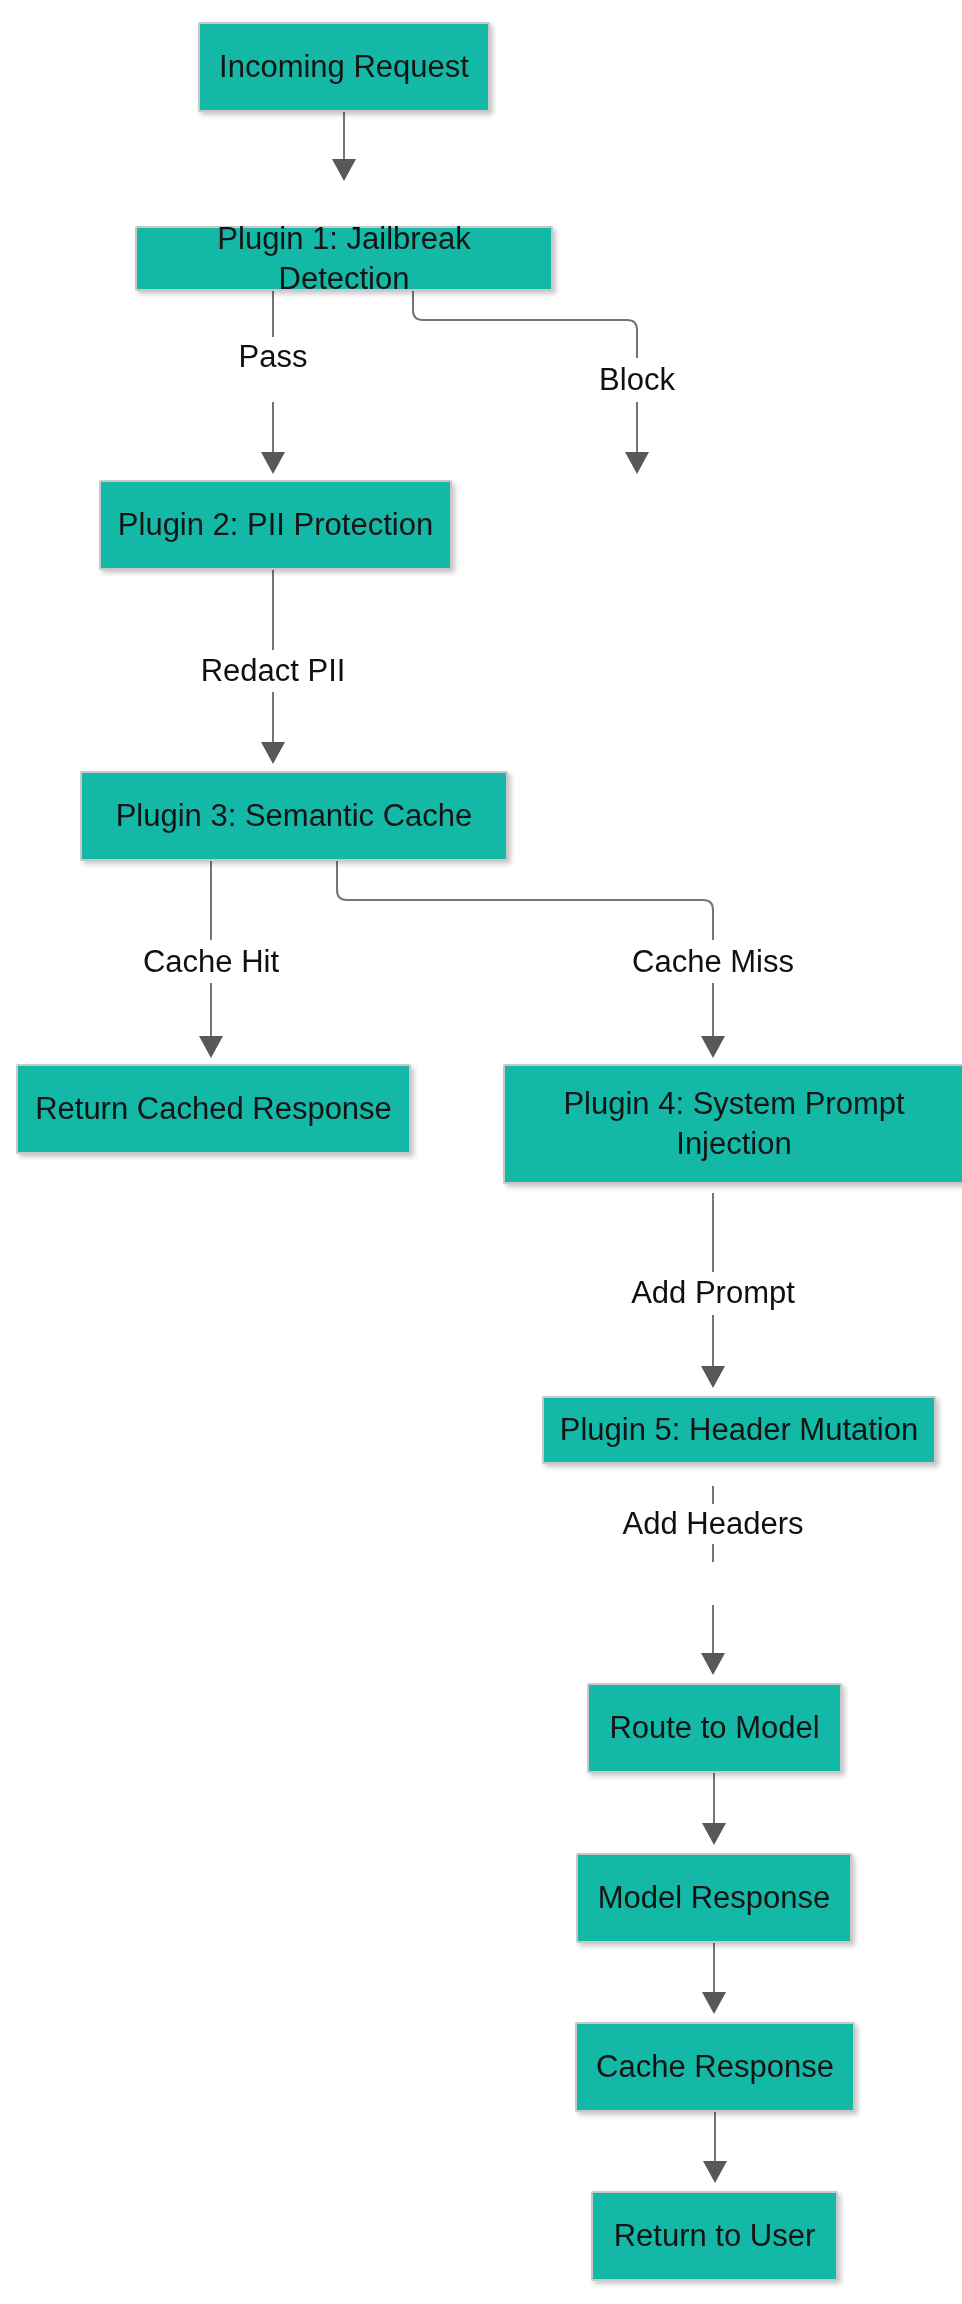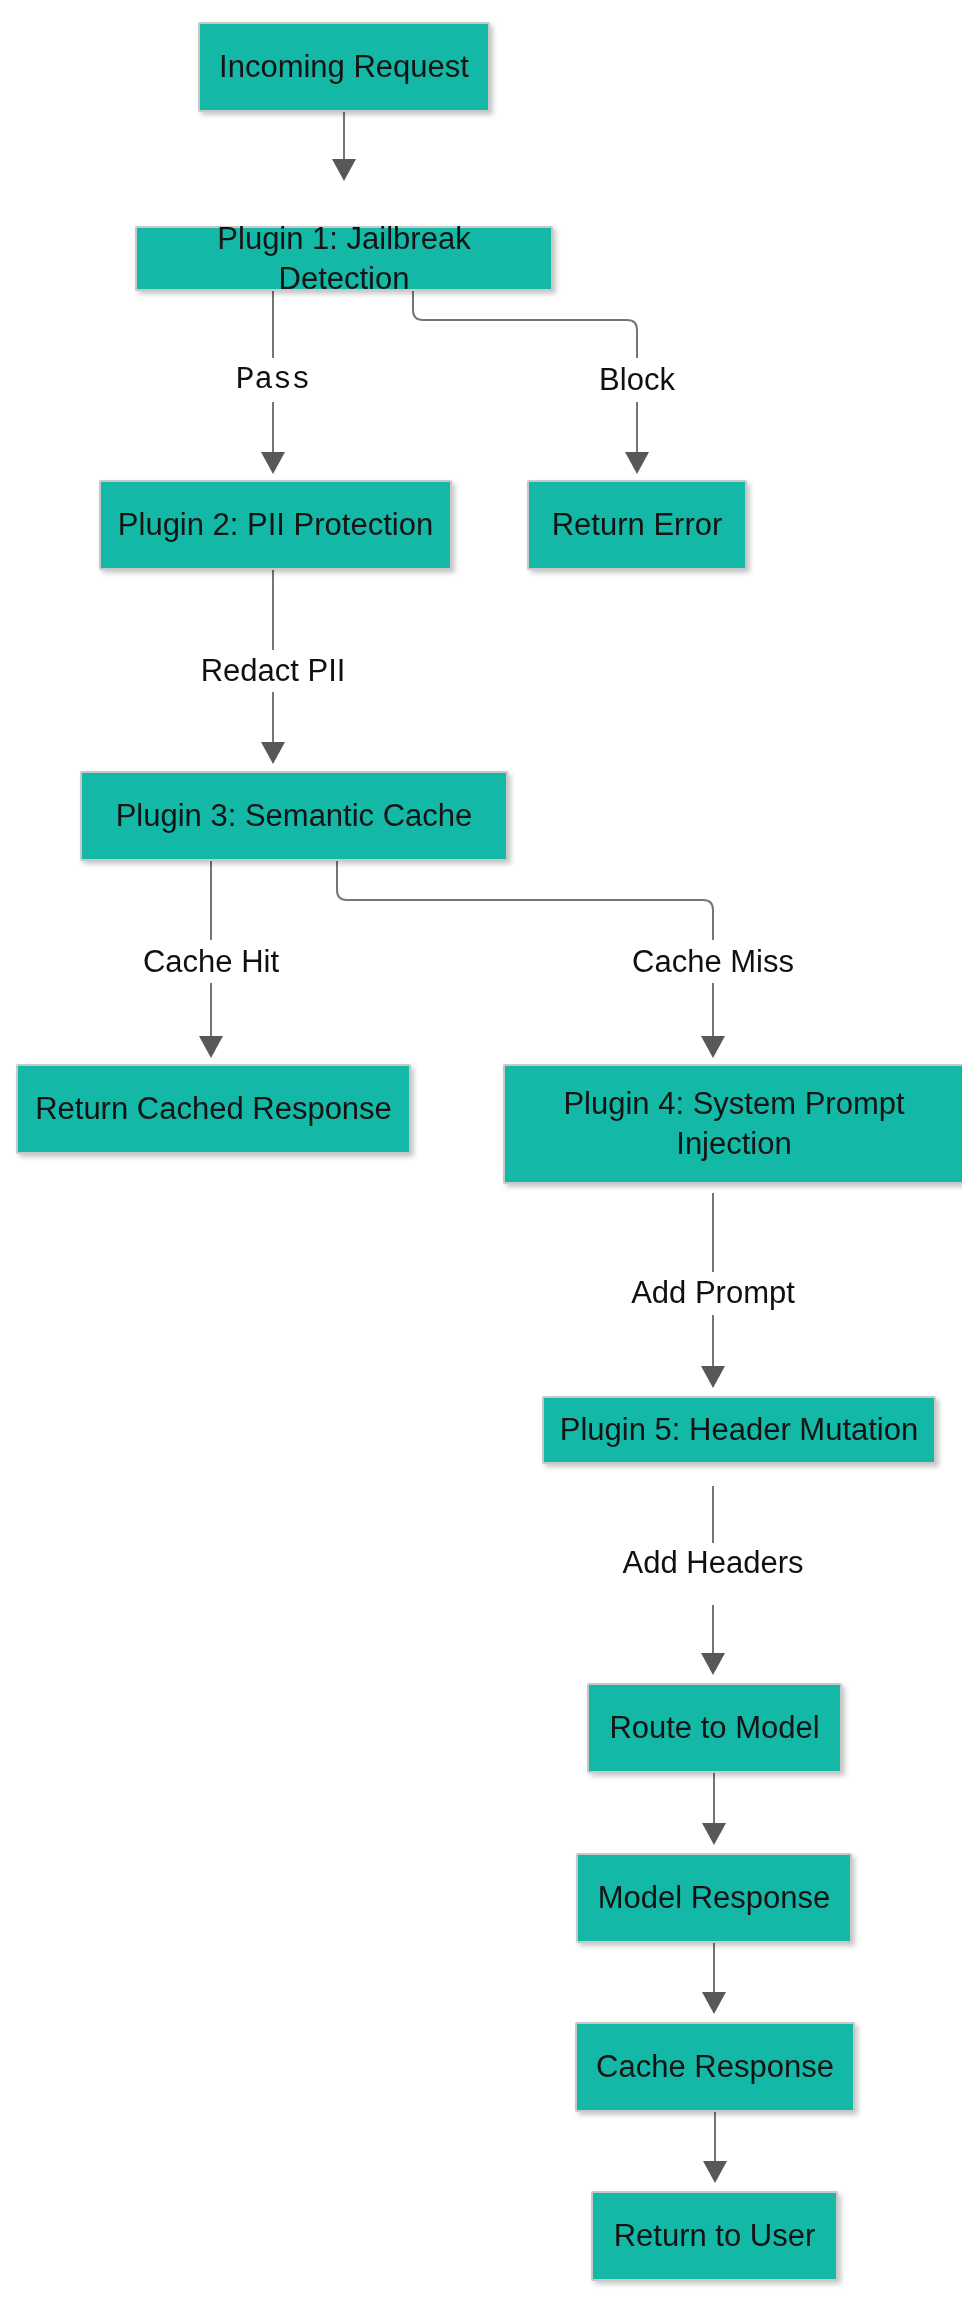--- a/index.html
+++ b/index.html
@@ -95,45 +95,44 @@
     <path d="M715 2112 V2161"></path>
     <polygon points="703,2161 727,2161 715,2183"></polygon>
   </svg>
 
   <div class="node" style="left:198px; top:22px; width:292px; height:90px;">Incoming Request</div>
 
   <div class="node" style="left:135px; top:190px; width:418px; height:65px;margin-top:36px;">Plugin 1: Jailbreak Detection</div>
 
   <div class="node" style="left:99px; top:480px; width:353px; height:90px;">Plugin 2: PII Protection</div>
 
-  <div class="node" style="left:527px; top:480px; width:220px; height:90px;">Return Error</div>
 
   <div class="node" style="left:80px; top:771px; width:428px; height:90px;">Plugin 3: Semantic Cache</div>
 
   <div class="node" style="left:16px; top:1064px; width:395px; height:90px;text-align:center;">Return Cached Response</div>
 
   <div class="node" style="left:483px; top:1064px; width:462px; height:120px;margin-left:20px;">Plugin 4: System Prompt Injection</div>
 
   <div class="node" style="left:518px; top:1396px; width:394px; height:68px;margin-left:24px;">Plugin 5: Header Mutation</div>
 
   <div class="node" style="left:587px; top:1683px; width:255px; height:90px;text-align:center;">Route to Model</div>
 
   <div class="node" style="left:576px; top:1853px; width:276px; height:90px;">Model Response</div>
 
   <div class="node" style="left:591px; top:2191px; width:247px; height:90px;">Return to User</div>
 
   <div class="node" style="left:575px; top:2022px; width:280px; height:90px;">Cache Response</div>
 
-  <div class="edge-label" style="left:273px; top:380px;font-family:Liberation Mono, monospace;">Pass</div>
+  <div class="edge-label" style="left:273px; top:357px;">Pass</div>
 
   <div class="edge-label" style="left:637px; top:380px;">Block</div>
 
   <div class="edge-label" style="left:273px; top:671px;">Redact PII</div>
 
   <div class="edge-label" style="left:211px; top:962px;">Cache Hit</div>
 
   <div class="edge-label" style="left:713px; top:962px;">Cache Miss</div>
 
   <div class="edge-label" style="left:713px; top:1293px;">Add Prompt</div>
 
-  <div class="edge-label" style="left:713px; top:1563px;">Add Headers</div>
+  <div class="edge-label" style="left:713px; top:1524px;">Add Headers</div>
 
 </div>
 
 </body></html>

